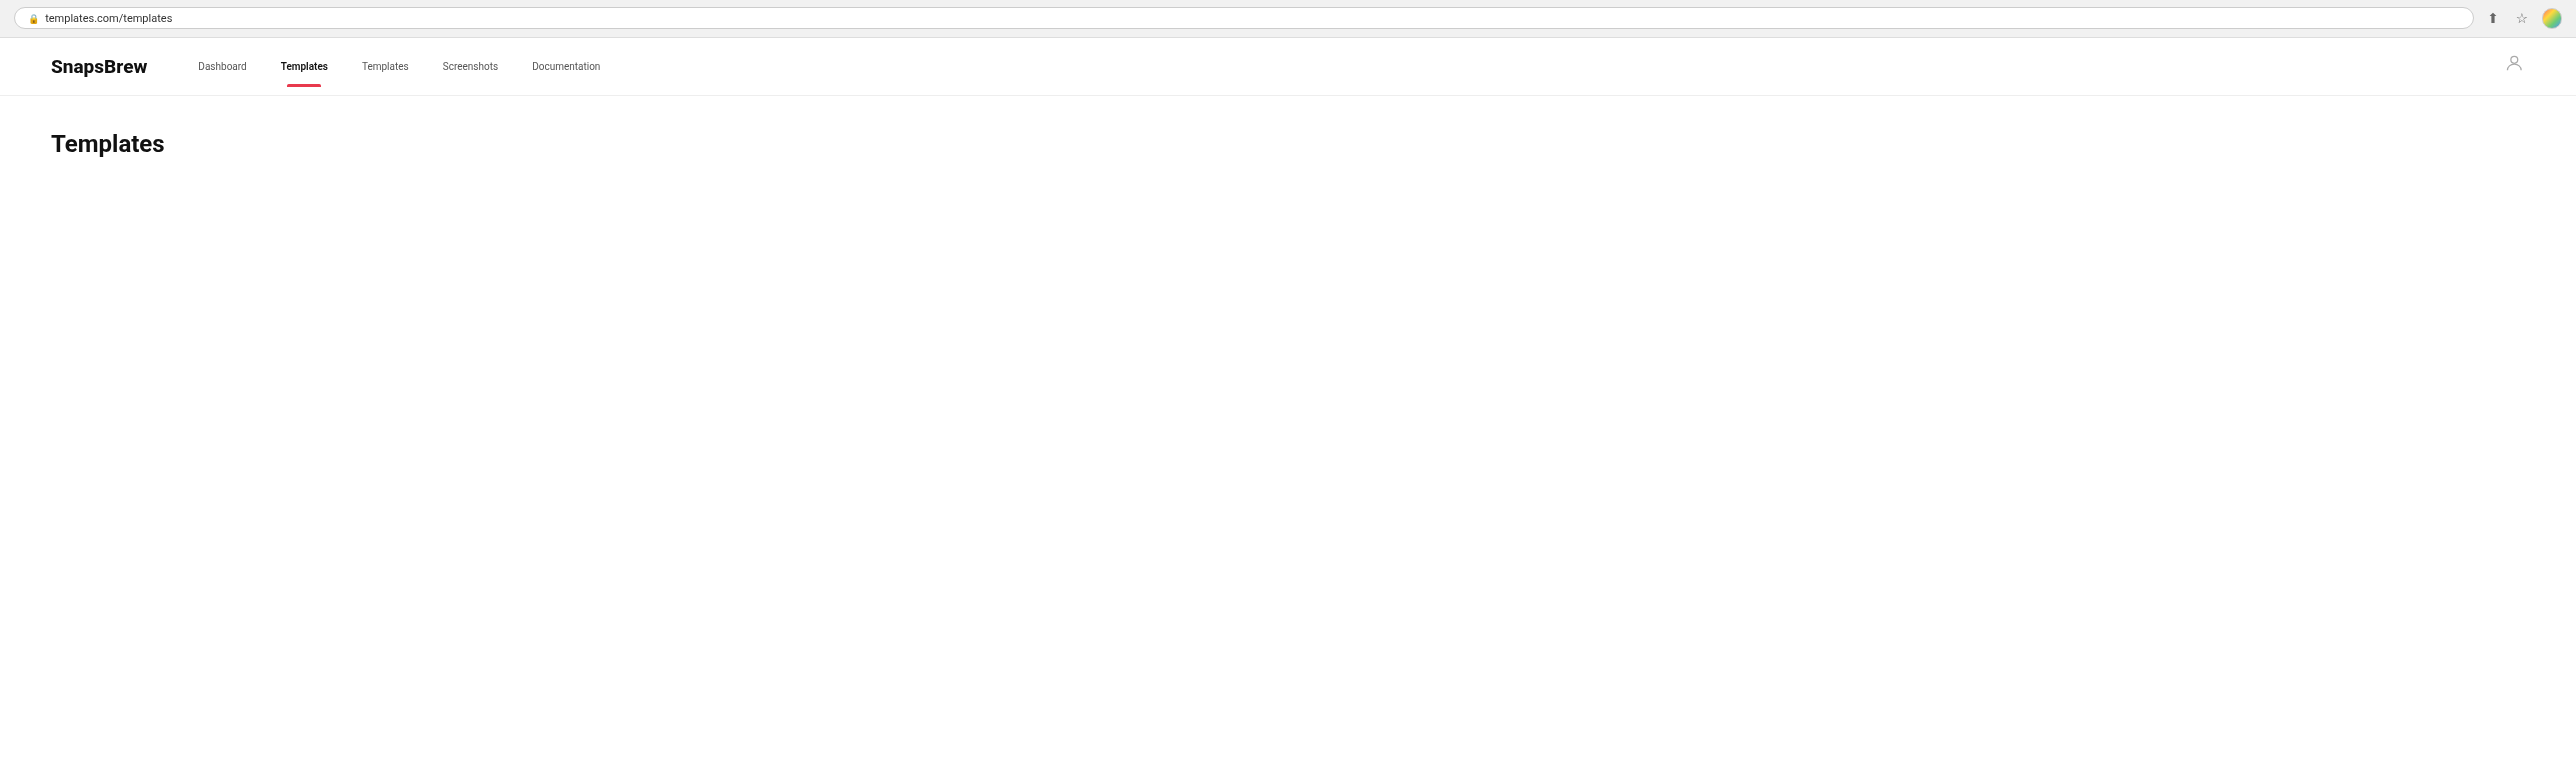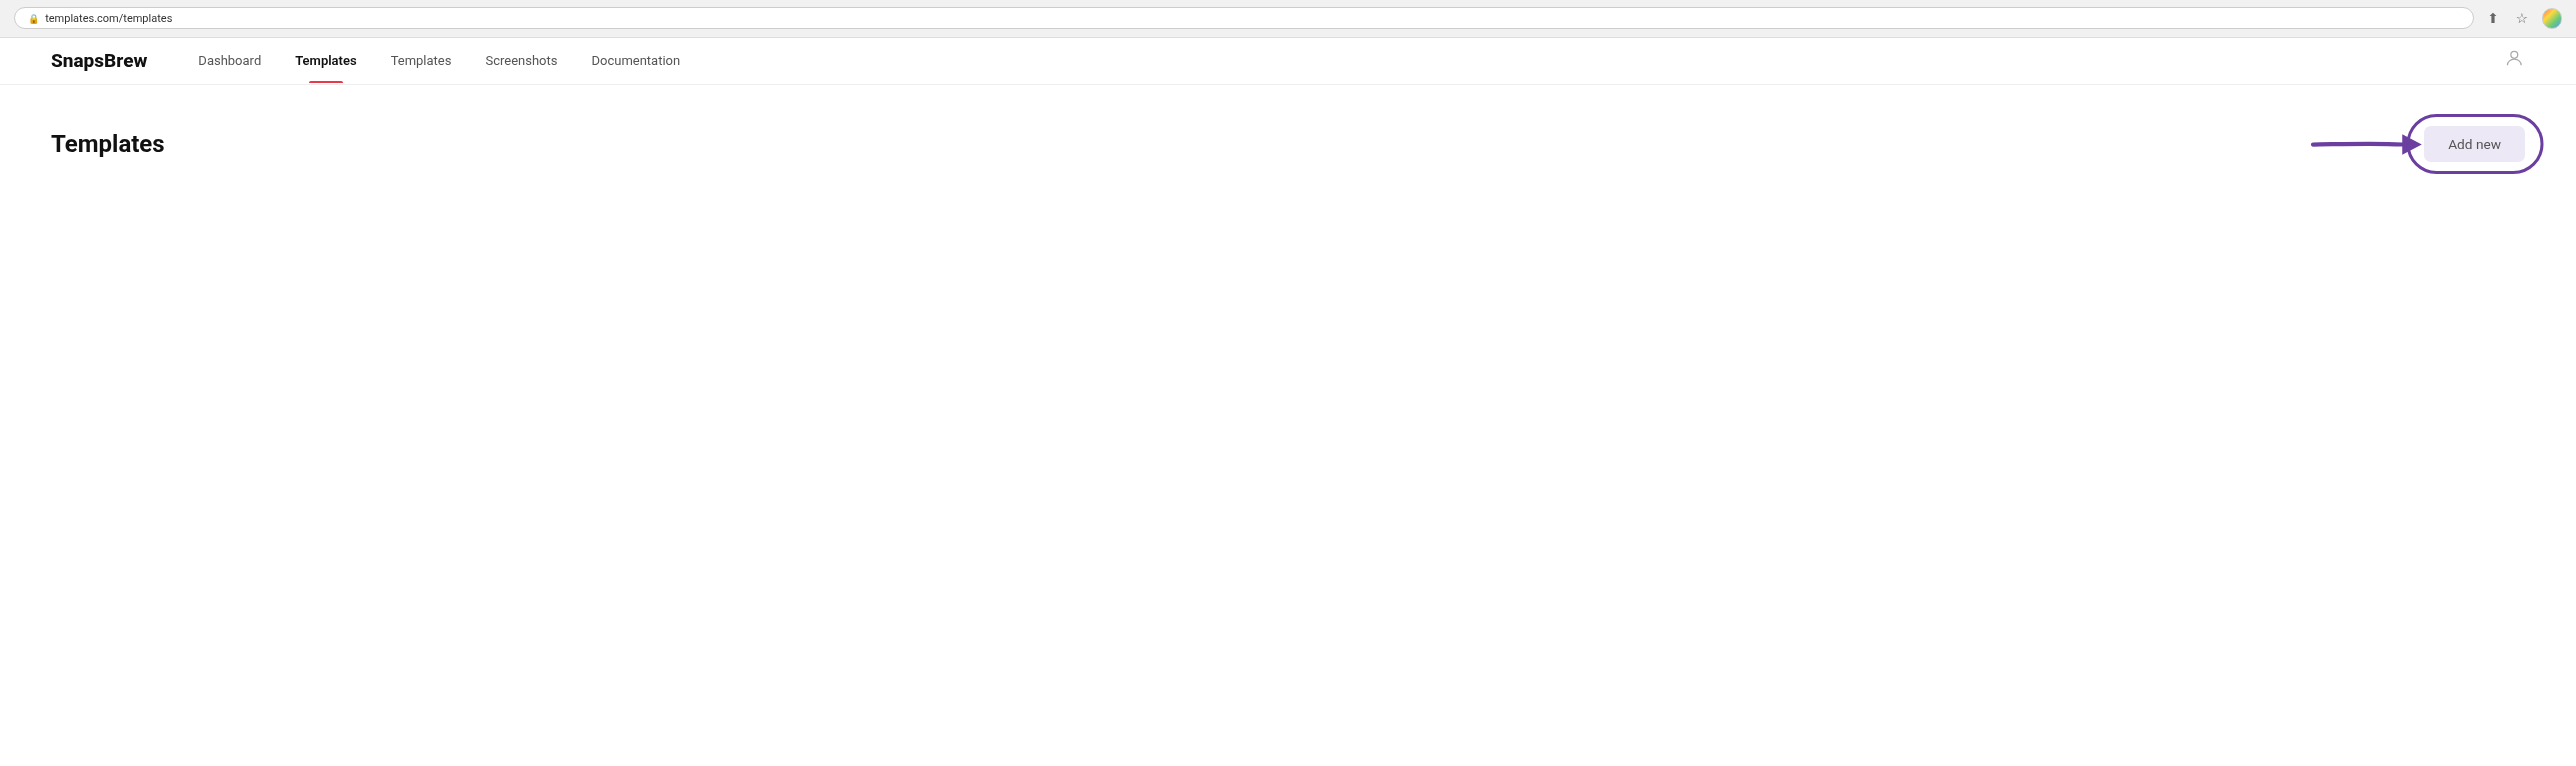--- a/index.html
+++ b/index.html
@@ -64,42 +64,42 @@
       background: linear-gradient(135deg, #ff6b6b, #ffd93d, #6bcb77, #4d96ff);
       border: 1.7px solid #ccc;
     }
 
     
     .navbar {
       border-bottom: 0.9px solid #eee;
       padding: 0 51px;
       display: flex;
       align-items: center;
-      height: 47px;
+      height: 58px;
       position: relative;
     }
 
     .nav-logo {
       font-size: 19px;
       font-weight: 800;
       color: #111;
       margin-right: 34px;
       text-decoration: none;
     }
 
     .nav-links {
       display: flex;
       align-items: center;
       gap: 0;
       flex: 1;
     }
 
     .nav-link {
       padding: 15.4px 17px;
-      font-size: 13px;
+      font-size: 10px;
       color: #555;
       text-decoration: none;
       cursor: pointer;
       position: relative;
     }
 
     .nav-link.active {
       color: #111;
       font-weight: 600;
     }
@@ -215,28 +215,14 @@
     <svg width="20.6" height="20.6" viewBox="0 0 24 24" fill="none" stroke="#aaa" stroke-width="1.5">
       <circle cx="12" cy="8" r="4"></circle>
       <path d="M4 20c0-4 3.6-7 8-7s8 3 8 7"></path>
     </svg>
   </div>
 </nav>
 
 <div class="main-content">
   <h1 class="page-title">Templates</h1>
 
-  <div class="add-new-area">
-
-    <div class="arrow-annotation">
-      <svg class="arrow-svg" viewBox="0 0 140 60" fill="none" xmlns="http://www.w3.org/2000/svg">
-        <path d="M10 30 C30 30, 80 28, 115 30" stroke="#6b3fa0" stroke-width="5" stroke-linecap="round" fill="none"></path>
-        <polygon points="115,18 138,30 115,42" fill="#6b3fa0"></polygon>
-      </svg>
-    </div>
-
-    <div class="add-new-button-wrapper">
-      <div class="oval-outline"></div>
-      <button class="add-new-button">Add new</button>
-    </div>
-  </div>
 </div>
 
 
 </body></html>

